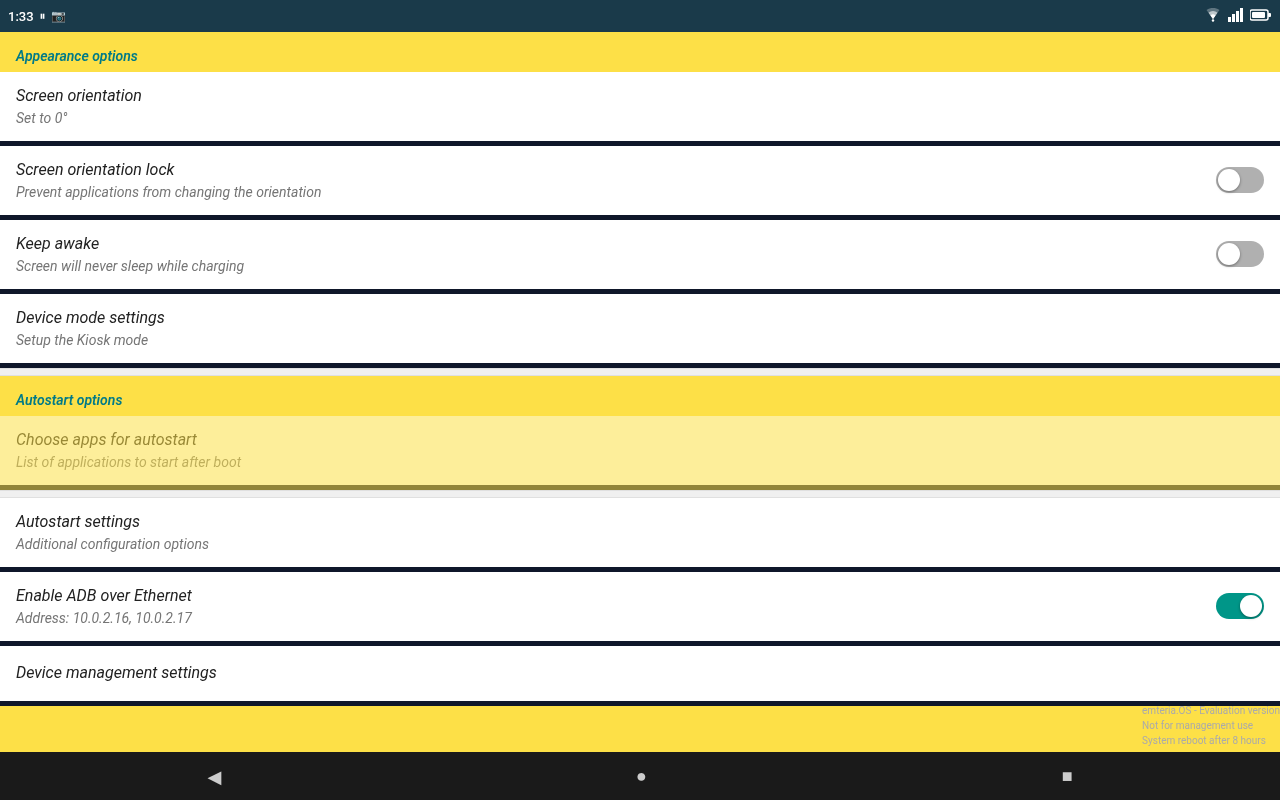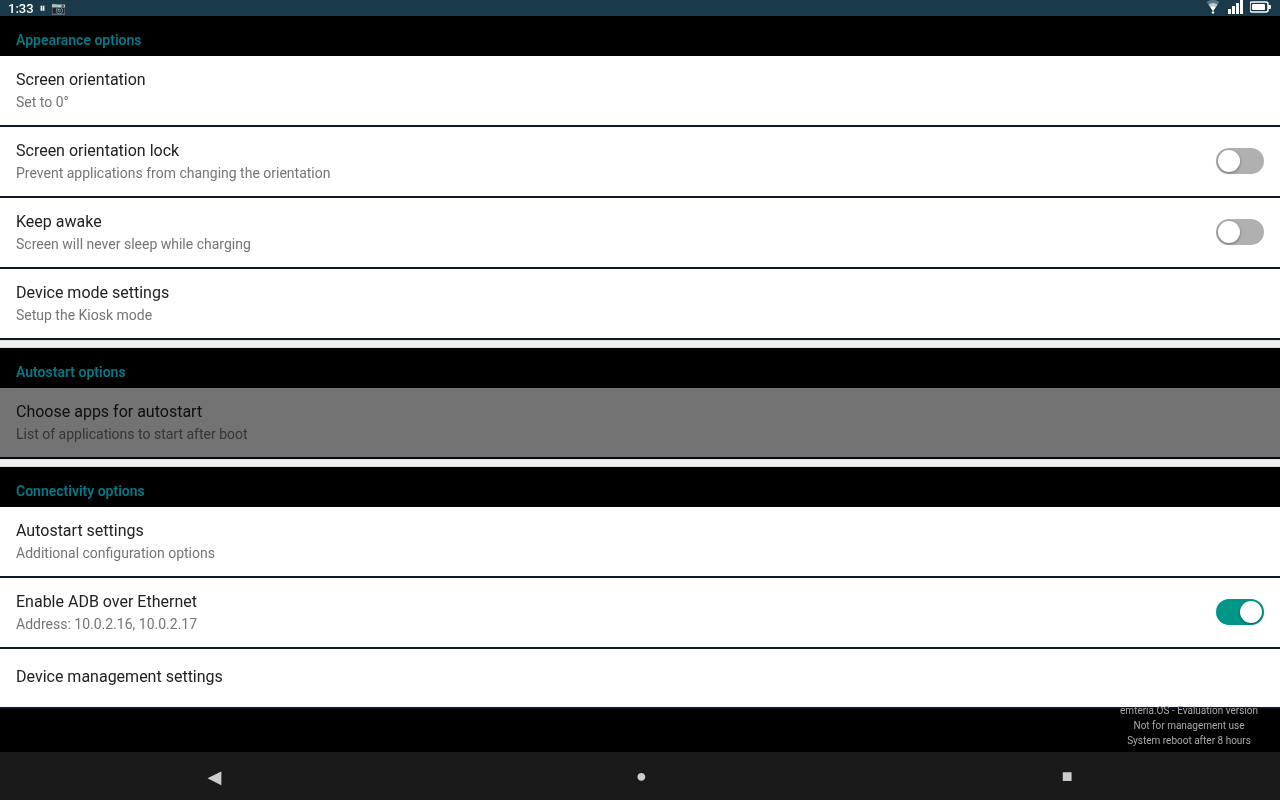--- a/index.html
+++ b/index.html
@@ -1,55 +1,56 @@
 <!DOCTYPE html>
 <html><head>
   <meta charset="utf-8">
   <style>
     * { margin: 0; padding: 0; box-sizing: border-box; }
     body { width: 1280px; height: 800px; background: #fff; font-family: 'Roboto', Arial, sans-serif; overflow: hidden; }
 
     
     #status-bar {
       width: 1280px;
-      height: 16px;
+      height: 32px;
       background: #1a3a4a;
       display: flex;
       align-items: center;
       padding: 0 8px;
       color: #fff;
       font-size: 13px;
       font-weight: 500;
     }
     .status-left { display: flex; align-items: center; gap: 6px; }
     .status-right { margin-left: auto; display: flex; align-items: center; gap: 6px; }
 
     
     #content {
       width: 1280px;
       height: 752px;
-      background: #000000;
+      background: #fde047;
       overflow-y: auto;
+      font-style: italic;
     }
 
     
     .section-header {
       padding: 16px 16px 8px 16px;
       font-size: 14px;
       font-weight: 600;
       color: #007a87;
     }
 
     
     .settings-row {
       display: flex;
       align-items: center;
       padding: 14px 16px;
       background: #fff;
-      border-bottom: 2px solid #0f172a;
+      border-bottom: 5px solid #0f172a;
       min-height: 60px;
     }
     .settings-row.disabled {
       opacity: 0.45;
     }
     .row-text { flex: 1; }
     .row-title {
       font-size: 16px;
       color: #212121;
       font-weight: 400;
@@ -106,22 +107,22 @@
       color: #ccc;
       font-size: 18px;
       cursor: pointer;
       padding: 8px 20px;
     }
 
     
     #footer-info {
       position: absolute;
       bottom: 52px;
-      right: 22px;
-      text-align: center;
+      right: 0;
+      text-align: left;
       font-size: 10px;
       color: #aaa;
       line-height: 1.5;
     }
 
     
     .section-divider {
       height: 8px;
       background: #f0f0f0;
       border-bottom: 1px solid #e0e0e0;
@@ -214,21 +215,20 @@
       <div class="row-text">
         <div class="row-title">Choose apps for autostart</div>
         <div class="row-subtitle">List of applications to start after boot</div>
       </div>
     </div>
   </div>
 
   <div class="section-divider"></div>
 
   <div>
-    <div class="section-header">Connectivity options</div>
 
     <div class="settings-row">
       <div class="row-text">
         <div class="row-title">Autostart settings</div>
         <div class="row-subtitle">Additional configuration options</div>
       </div>
     </div>
 
     <div class="settings-row">
       <div class="row-text">

